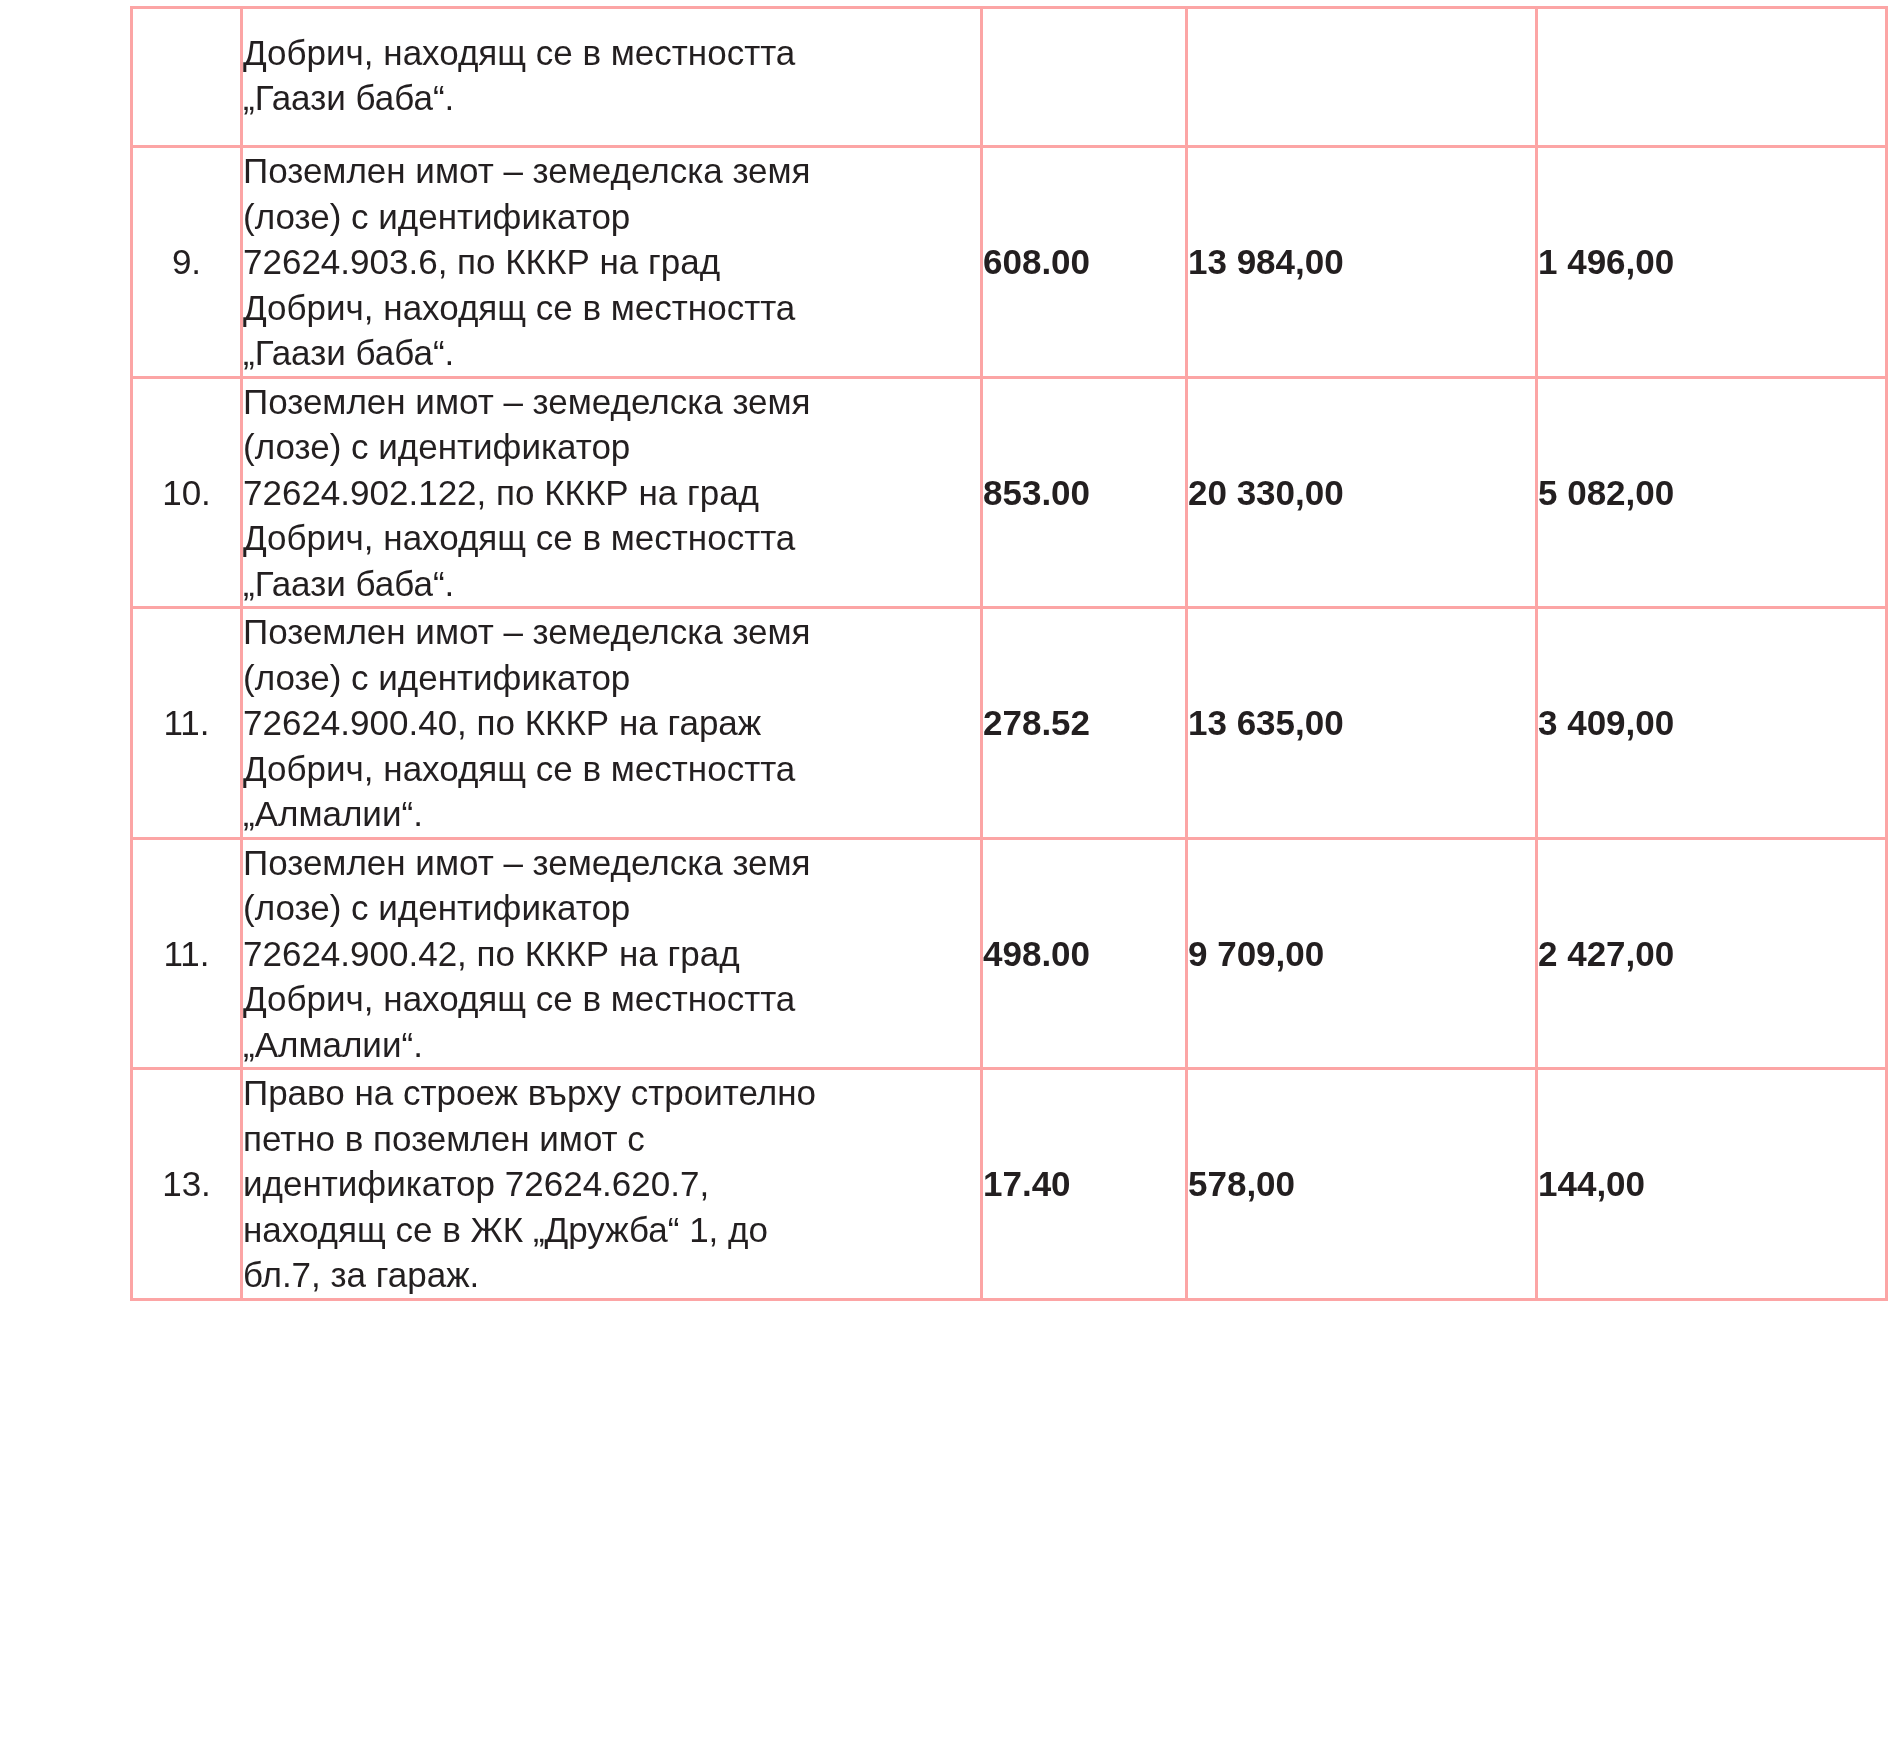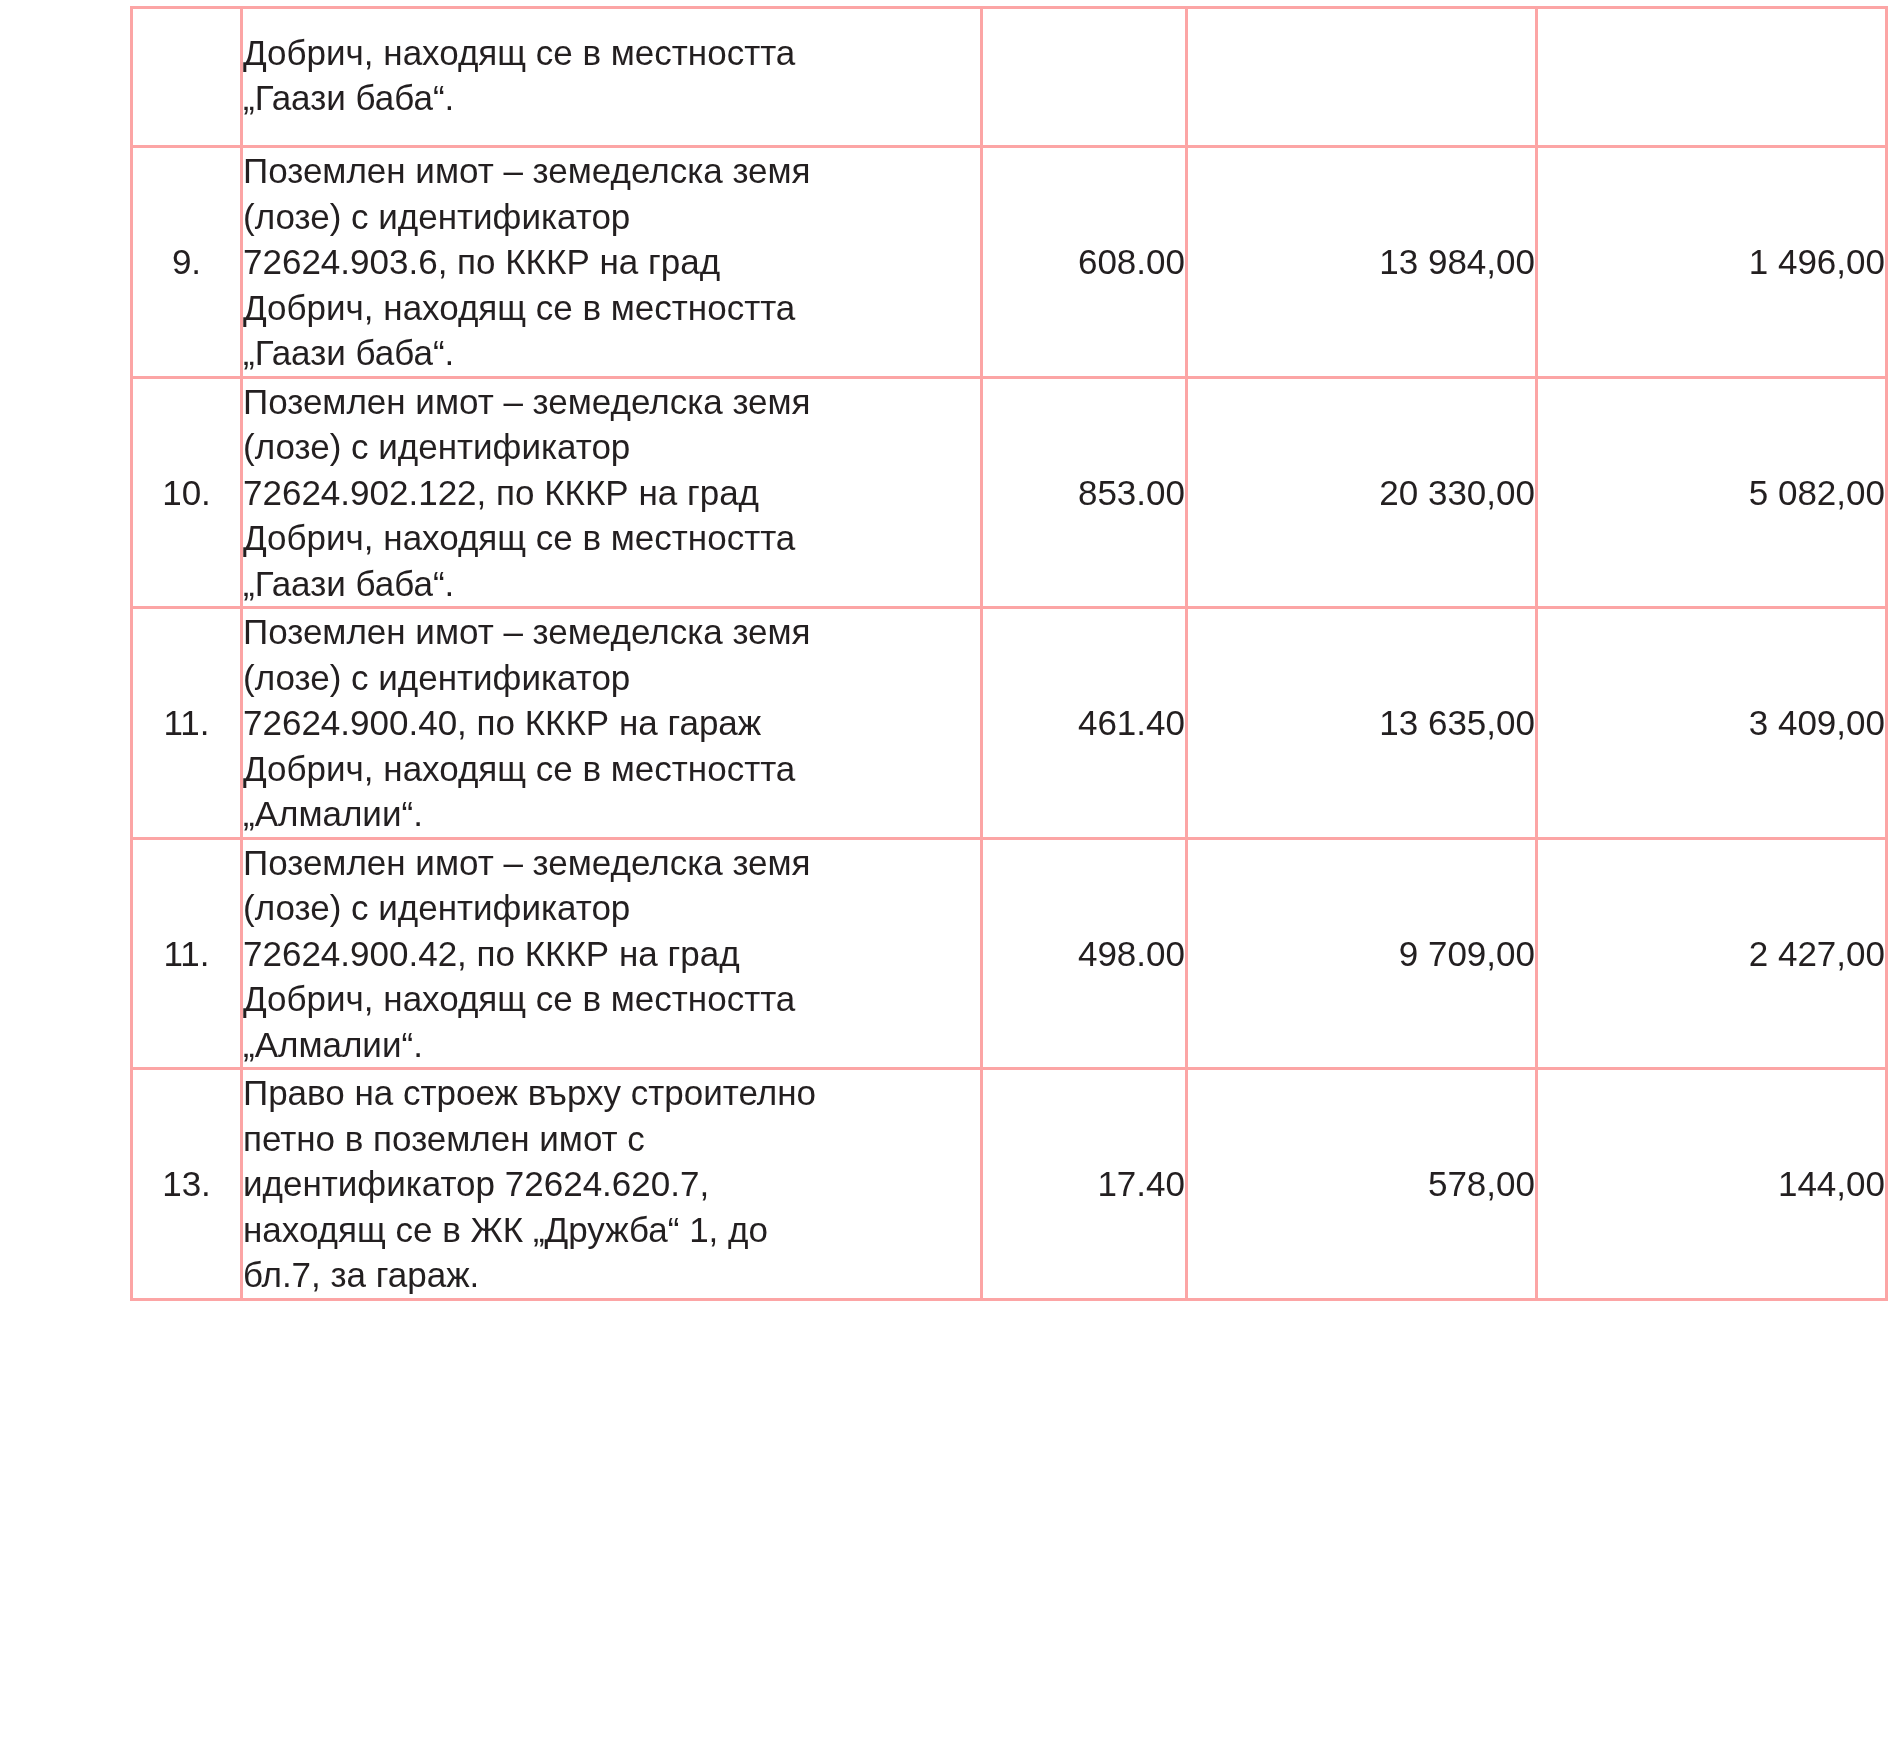--- a/index.html
+++ b/index.html
@@ -45,23 +45,24 @@
   td.num {
     text-align: center;
     padding: 4px 6px;
     white-space: nowrap;
   }
   td.desc {
     text-align: left;
     padding: 10px 12px 12px 14px;
   }
   td.numeric {
-    text-align: right;
+    text-align: left;
     padding: 4px 10px;
     white-space: nowrap;
+    font-weight: bold;
   }
   
   tr.partial td.desc { padding-top: 6px; padding-bottom: 10px; }
   tr.partial td { height: 120px; }
 
   .desc-line { display: block; }
 </style>
 </head>
 <body>
 
@@ -116,21 +117,21 @@
 
       <tr>
         <td class="num">11.</td>
         <td class="desc">
           <span class="desc-line">Поземлен имот – земеделска земя</span>
           <span class="desc-line">(лозе) с идентификатор</span>
           <span class="desc-line">72624.900.40, по КККР на гараж</span>
           <span class="desc-line">Добрич, находящ се в местността</span>
           <span class="desc-line">„Алмалии“.</span>
         </td>
-        <td class="numeric">461.40</td>
+        <td class="numeric">278.52</td>
         <td class="numeric">13 635,00</td>
         <td class="numeric">3 409,00</td>
       </tr>
 
       <tr>
         <td class="num">11.</td>
         <td class="desc">
           <span class="desc-line">Поземлен имот – земеделска земя</span>
           <span class="desc-line">(лозе) с идентификатор</span>
           <span class="desc-line">72624.900.42, по КККР на град</span>

